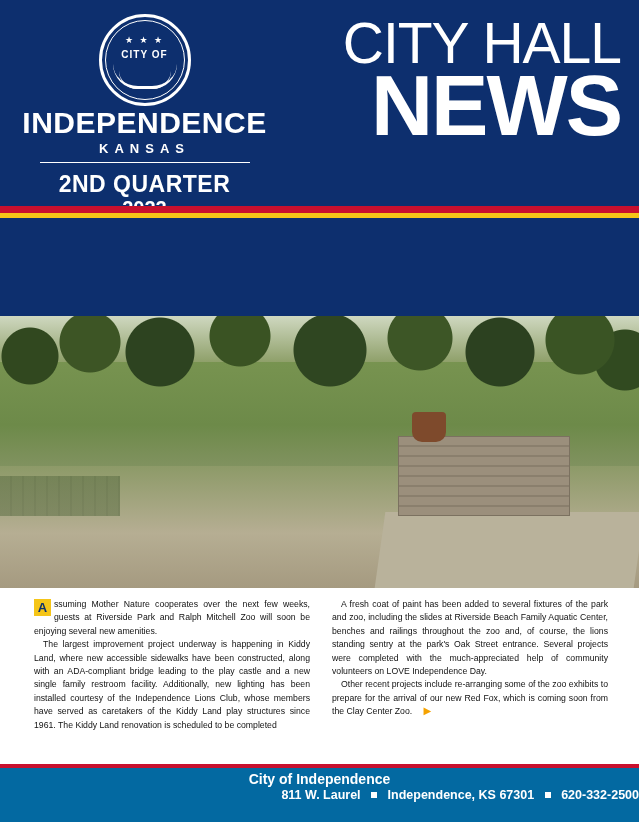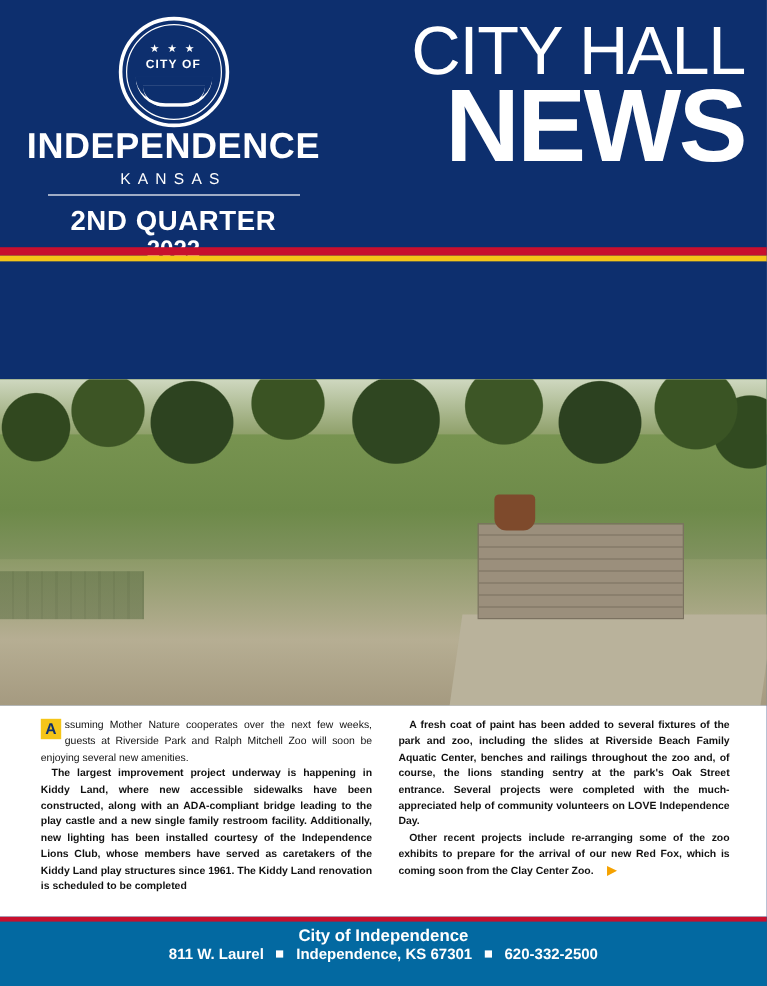--- a/index.html
+++ b/index.html
@@ -88,21 +88,21 @@
   }
   .logo-indep {
     font-size: 30px;
     font-weight: bold;
     letter-spacing: 0.5px;
     margin-top: 2px;
     line-height: 1;
   }
   .logo-kansas {
     font-size: 13px;
-    font-weight: normal;
+    font-weight: bold;
     letter-spacing: 6px;
     margin-top: 3px;
   }
   .logo-rule {
     width: 210px; height: 1px;
     background: #ffffff;
     margin: 6px auto 0 auto;
   }
   .logo-quarter {
     font-size: 23px;
@@ -274,21 +274,21 @@
     float: left;
     width: 17px; height: 17px;
     margin: 1px 3px 0 0;
     background: #f5c518;
     color: #0d2f6e;
     font-size: 13px;
     font-weight: bold;
     text-align: center;
     line-height: 17px;
   }
-  .indent { text-indent: 9px; font-weight: bold; }
+  .indent { text-indent: 9px; }
   .arrow {
     display: inline-block;
     color: #f5a200;
     font-size: 10px;
     line-height: 10px;
   }
 
   
   .footer {
     position: absolute;
@@ -302,21 +302,21 @@
   .footer-top-red {
     position: absolute; left: 0; top: 0; width: 639px; height: 4px;
     background: #c8102e;
   }
   .footer-name {
     position: absolute; left: 0; top: 7px; width: 639px;
     font-size: 14px; font-weight: bold;
   }
   .footer-line2 {
     position: absolute; left: 0; top: 24px; width: 639px;
-    font-size: 12.5px; font-weight: bold;
+    font-size: 12.5px; font-weight: bold; text-align: right;
   }
   .footer-web {
     position: absolute; left: 0; top: 40px; width: 639px;
     font-size: 12.5px; font-weight: bold;
   }
   .sq {
     display: inline-block;
     width: 6px; height: 6px;
     background: #ffffff;
     margin: 0 7px 1px 7px;

